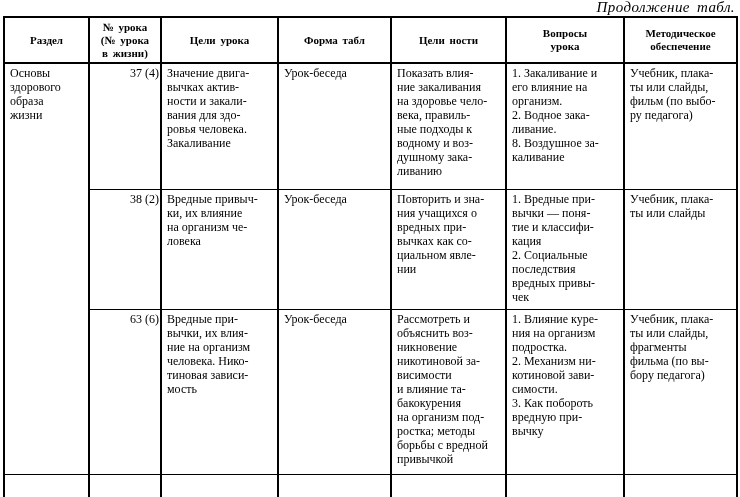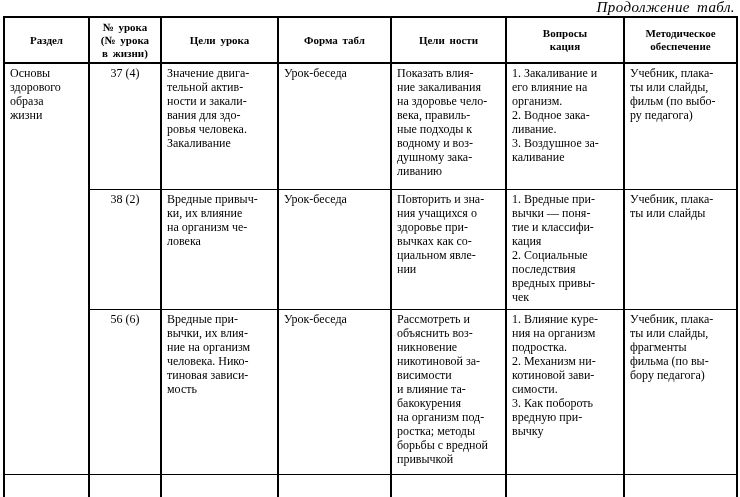--- a/index.html
+++ b/index.html
@@ -59,21 +59,21 @@
     word-spacing: 2px;
   }
   td {
     font-size: 12px;
     line-height: 14px;
     vertical-align: top;
     text-align: left;
     padding: 2px 2px 0 5px;
   }
   td.num {
-    text-align: center;
+    text-align: right;
     padding-left: 1px;
     padding-right: 1px;
   }
   tr.hdr   { height: 46px; }
   tr.row-1 { height: 126px; }
   tr.row-2 { height: 120px; }
   tr.row-3 { height: 165px; }
   tr.row-4 { height: 40px; }
 </style>
 </head>
@@ -96,86 +96,86 @@
     <tbody>
         <tr class="hdr">
       <th>Раздел</th>
       <th>№ урока
 (№ урока
 в жизни)</th>
       <th>Цели урока</th>
       <th>Форма табл</th>
       <th>Цели ности</th>
       <th>Вопросы
-кация</th>
+урока</th>
       <th>Методическое
 обеспечение</th>
     </tr>
 
     <tr class="row-1">
       <td rowspan="3">Основы
 здорового
 образа
 жизни</td>
       <td class="num">37 (4)</td>
       <td>Значение двига-
-тельной актив-
+вычках актив-
 ности и закали-
 вания для здо-
 ровья человека.
 Закаливание</td>
       <td>Урок-беседа</td>
       <td>Показать влия-
 ние закаливания
 на здоровье чело-
 века, правиль-
 ные подходы к
 водному и воз-
 душному зака-
 ливанию</td>
       <td>1. Закаливание и
 его влияние на
 организм.
 2. Водное зака-
 ливание.
-3. Воздушное за-
+8. Воздушное за-
 каливание</td>
       <td>Учебник, плака-
 ты или слайды,
 фильм (по выбо-
 ру педагога)</td>
     </tr>
 
     <tr class="row-2">
       <td class="num">38 (2)</td>
       <td>Вредные привыч-
 ки, их влияние
 на организм че-
 ловека</td>
       <td>Урок-беседа</td>
       <td>Повторить и зна-
 ния учащихся о
-здоровье при-
+вредных при-
 вычках как со-
 циальном явле-
 нии</td>
       <td>1. Вредные при-
 вычки — поня-
 тие и классифи-
 кация
 2. Социальные
 последствия
 вредных привы-
 чек</td>
       <td>Учебник, плака-
 ты или слайды</td>
     </tr>
 
     <tr class="row-3">
-      <td class="num">56 (6)</td>
+      <td class="num">63 (6)</td>
       <td>Вредные при-
 вычки, их влия-
 ние на организм
 человека. Нико-
 тиновая зависи-
 мость</td>
       <td>Урок-беседа</td>
       <td>Рассмотреть и
 объяснить воз-
 никновение

